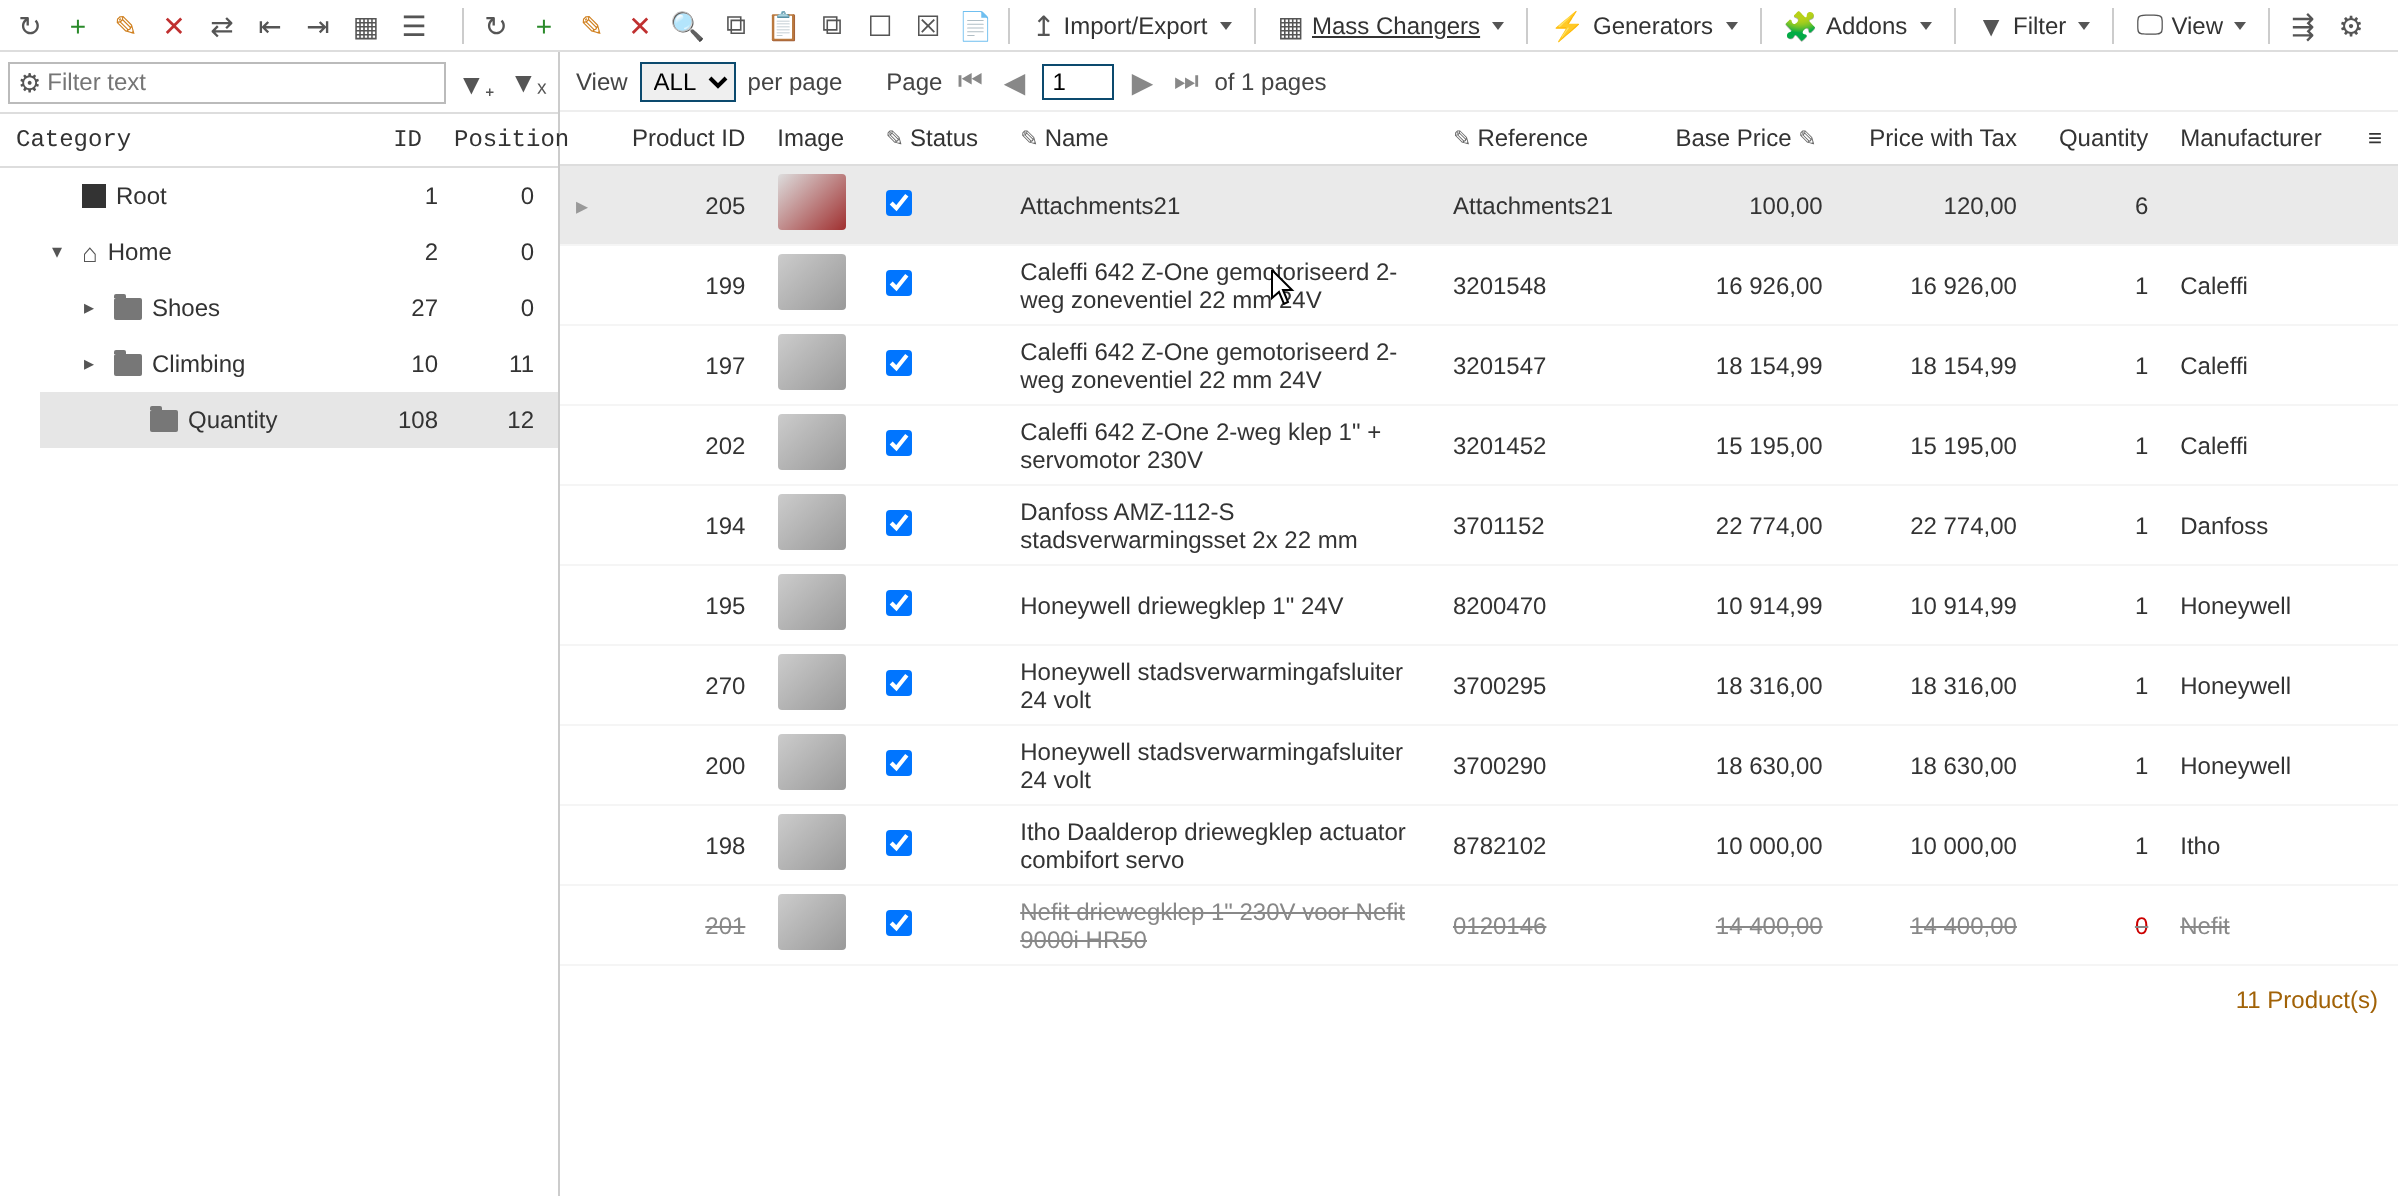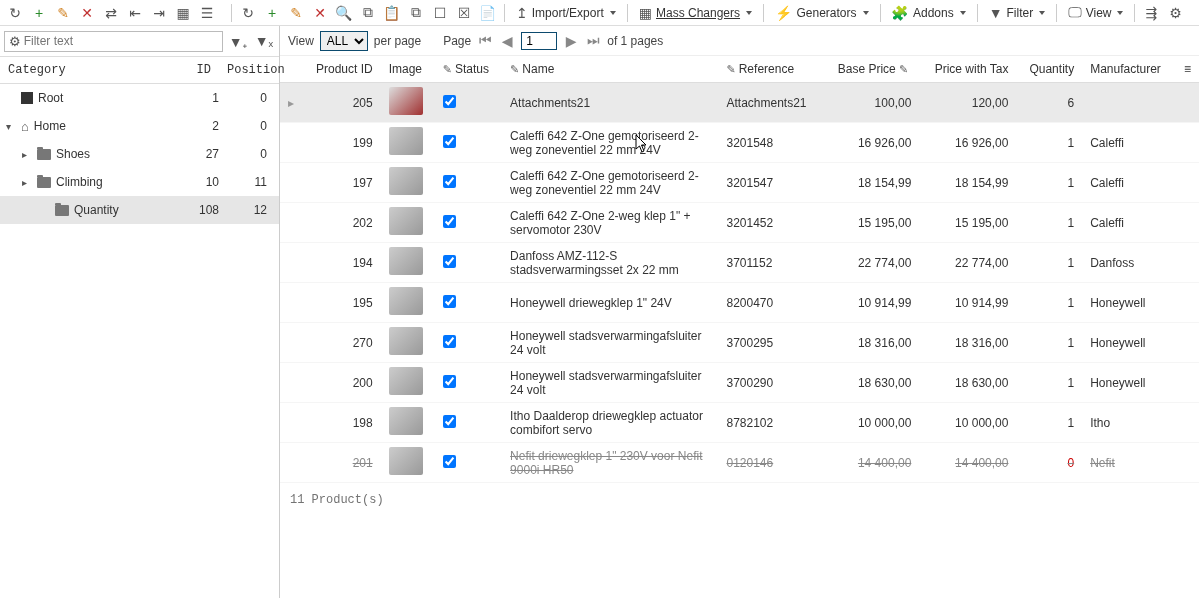--- a/index.html
+++ b/index.html
@@ -22,21 +22,21 @@
 .filter-input-wrap { flex: 1; display: flex; align-items: center; border: 1px solid #bbb; padding: 2px 4px; background: #fff; }
 .filter-input-wrap input { border: none; outline: none; flex: 1; font-size: 12px; color: #888; }
 .filter-gear { font-size: 13px; color: #555; margin-right: 3px; }
 
 
 .tree-header { display: flex; border-top: 1px solid #ddd; border-bottom: 1px solid #ddd; background: #fff; font-weight: normal; color: #333; }
 .tree-header .th { padding: 6px 8px; font-family: Liberation Mono, monospace; }
 .th-cat { flex: 1; }
 .th-id { width: 50px; text-align: right; }
 .th-pos { width: 60px; text-align: center; padding-right: 10px; }
-.tree-body { flex: 1; overflow: auto; }
+.tree-body { flex: 1; overflow: auto; margin-left: 20px; }
 .tree-row { display: flex; align-items: center; height: 28px; cursor: pointer; }
 .tree-row.selected { background: #e6e6e6; }
 .tree-cell-cat { flex: 1; display: flex; align-items: center; gap: 5px; }
 .tree-cell-id { width: 50px; text-align: right; }
 .tree-cell-pos { width: 60px; text-align: right; padding-right: 12px; }
 .indent-0 { padding-left: 6px; }
 .indent-1 { padding-left: 22px; }
 .indent-2 { padding-left: 40px; }
 .tree-toggle { width: 10px; font-size: 10px; color: #555; }
 .folder-icon { width: 14px; height: 11px; background: #777; border-radius: 1px; position: relative; }
@@ -60,21 +60,21 @@
 .grid tr.strike td { text-decoration: line-through; color: #888; margin-top: 45px; }
 .grid tr.strike td .qty-red { color: #c00; }
 .img-thumb { width: 34px; height: 28px; background: linear-gradient(135deg,#ccc,#999); border-radius: 2px; display: inline-block; }
 .img-thumb.red { background: linear-gradient(135deg,#ddd, #a03030); }
 .img-thumb.yellow { background: linear-gradient(135deg,#f0d060,#d0a020); }
 .pencil-icon { font-size: 11px; color: #666; margin-right: 3px; }
 .checkbox { width: 13px; height: 13px; }
 .row-expand { width: 14px; color: #999; text-align: center; }
 .menu-icon-cell { width: 20px; text-align: right; color: #888; }
 
-.footer-count { text-align: left; padding: 10px; color: #737373; font-family: Liberation Mono, monospace; }
+.footer-count { text-align: right; padding: 10px; color: #a16207; }
 
 
 .ic { font-size: 14px; color: #555; }
 .ic-green { color: #2a8a2a; }
 .ic-red { color: #c03030; }
 .ic-orange { color: #d08020; }
 .ic-purple { color: #7050a0; }
 .underline { text-decoration: underline; }
 
 .cursor-arrow { position: absolute; left: 635px; top: 135px; font-size: 14px; color: #000; pointer-events: none; z-index: 100; }

